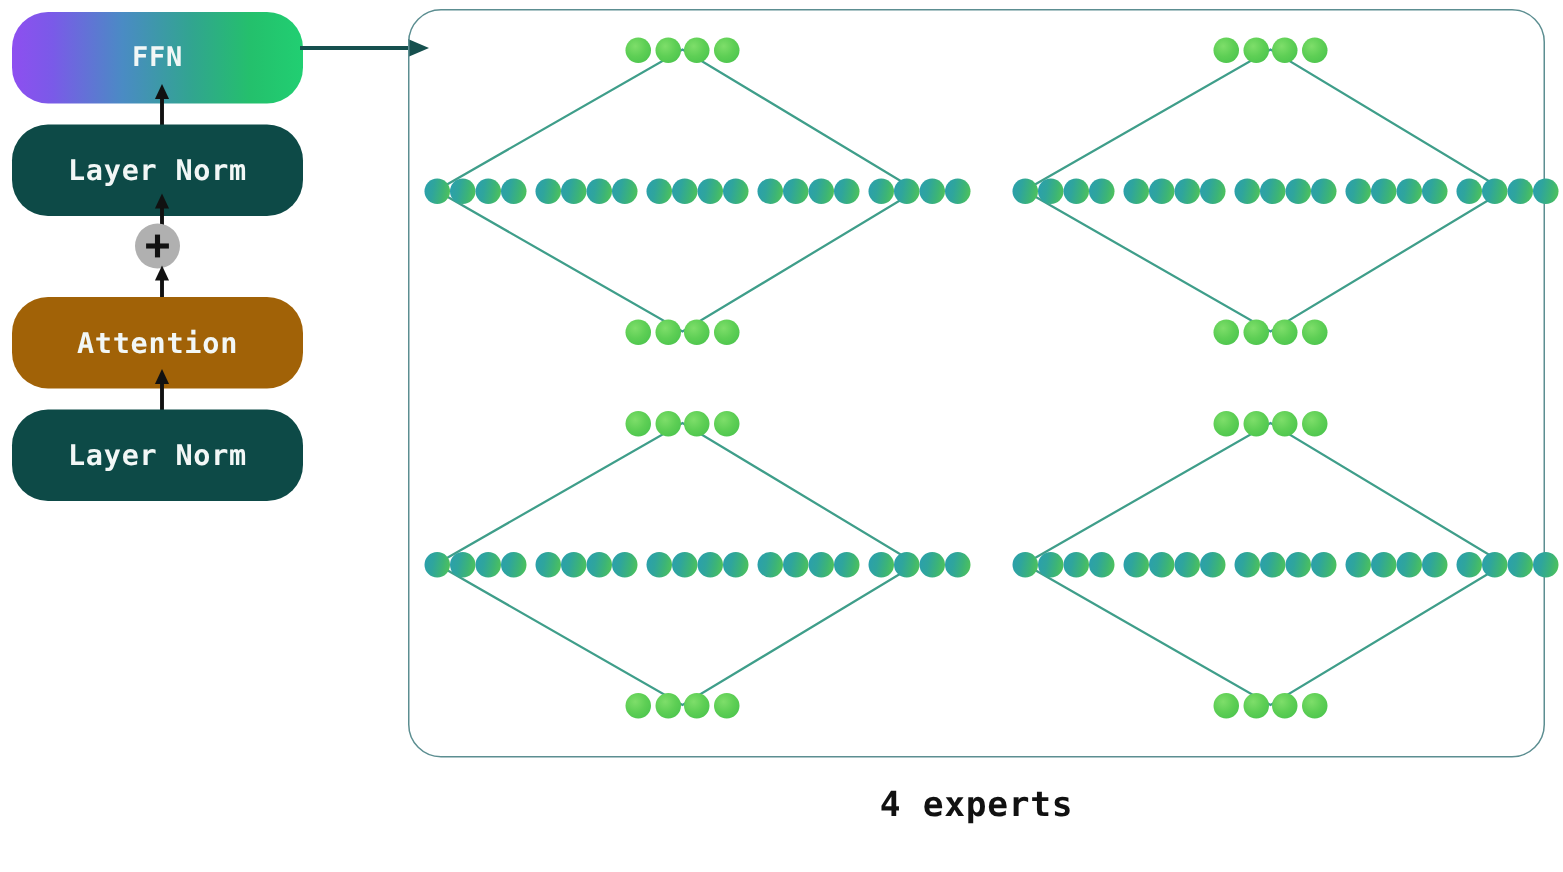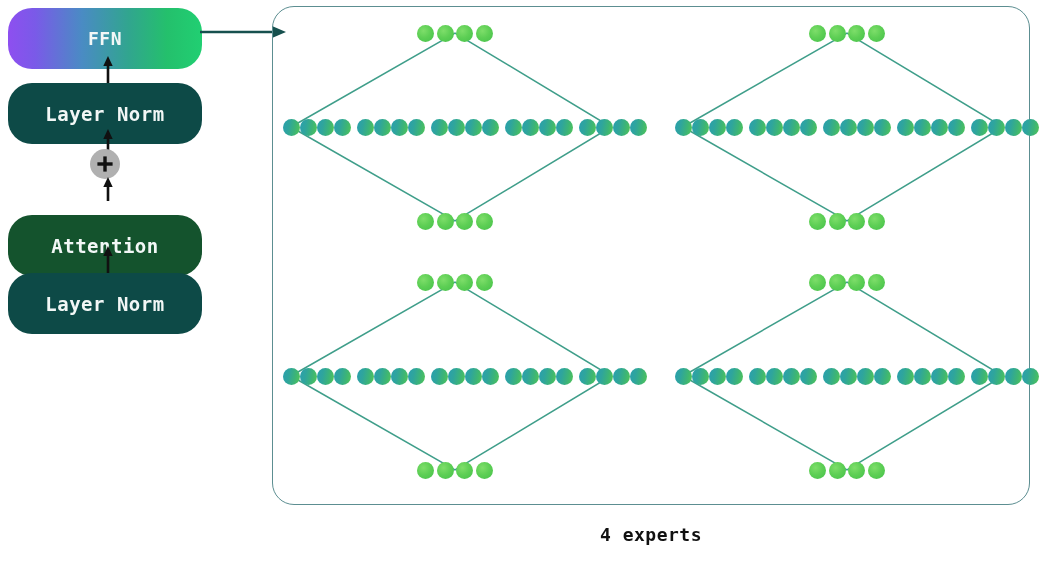--- a/index.html
+++ b/index.html
@@ -38,21 +38,21 @@
     font-size: 19px;
     letter-spacing: 0.5px;
     box-sizing: border-box;
   }
   .block.ffn {
     top: 8px;
     background: linear-gradient(90deg, #8e4ff0 0%, #7a5ae8 14%, #4a8bc4 38%, #31a58f 62%, #24c06c 82%, #21cf72 100%);
     font-size: 18px;
   }
   .block.ln-top   { top: 83px;  background: #0d4a47; }
-  .block.attn     { top: 198px; background: #14532d; margin-top: 17px; }
+  .block.attn     { top: 198px; background: #a16207; }
   .block.ln-bot   { top: 273px; background: #0d4a47; }
 
   
   .varrow {
     position: absolute;
     left: 101px;
     width: 14px;
     pointer-events: none;
   }
   .varrow svg { display: block; overflow: visible; }
@@ -149,21 +149,21 @@
 
   
   #caption {
     position: absolute;
     left: 272px;
     top: 524px;
     width: 758px;
     text-align: center;
     font-family: "DejaVu Sans Mono", monospace;
     font-weight: bold;
-    font-size: 18px;
+    font-size: 23px;
     color: #111111;
     letter-spacing: 0.5px;
   }
 </style>
 </head>
 <body>
 
 <div id="stack">
 
   <div class="block ffn">

